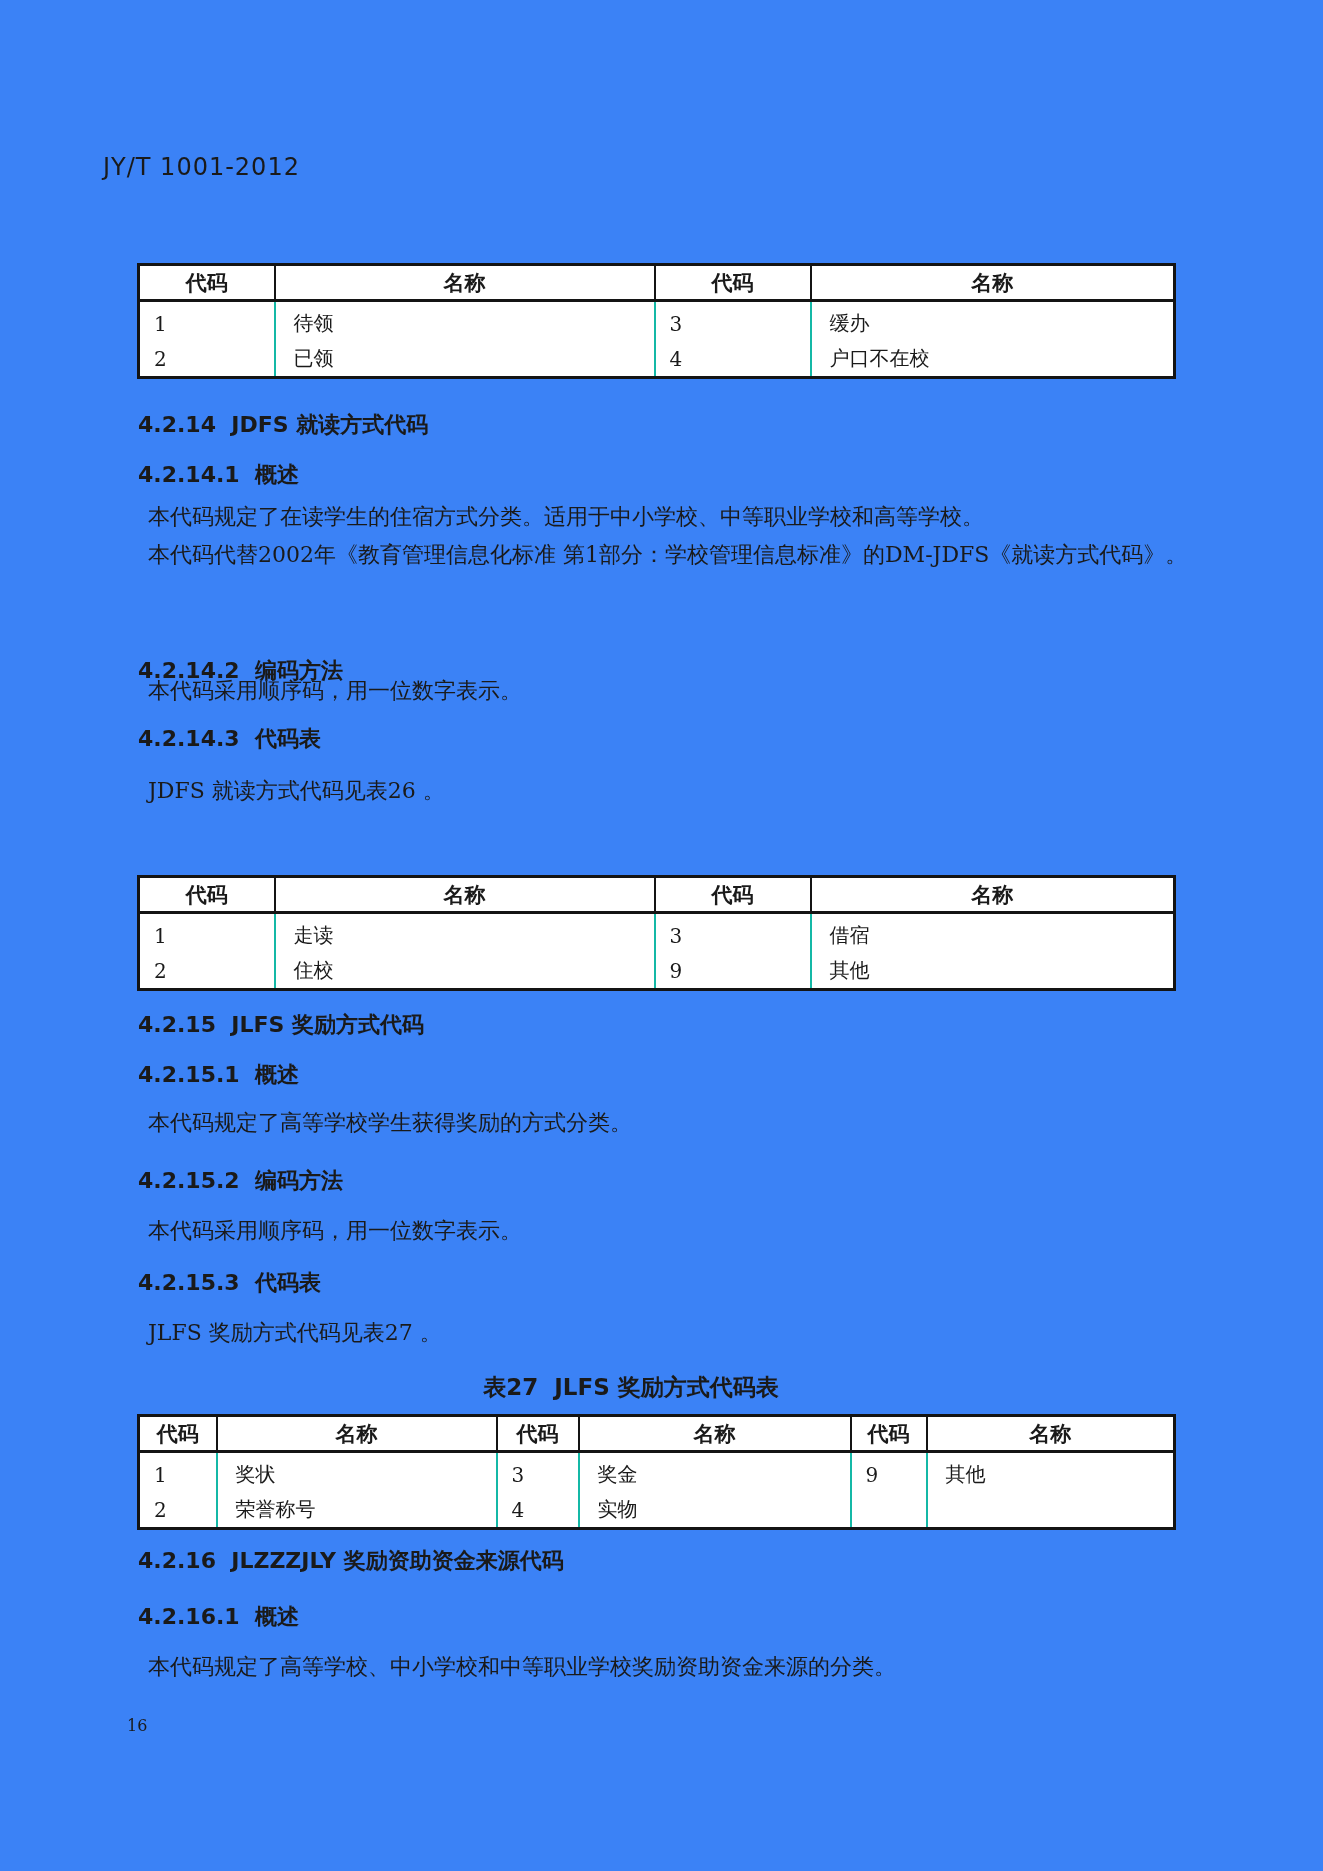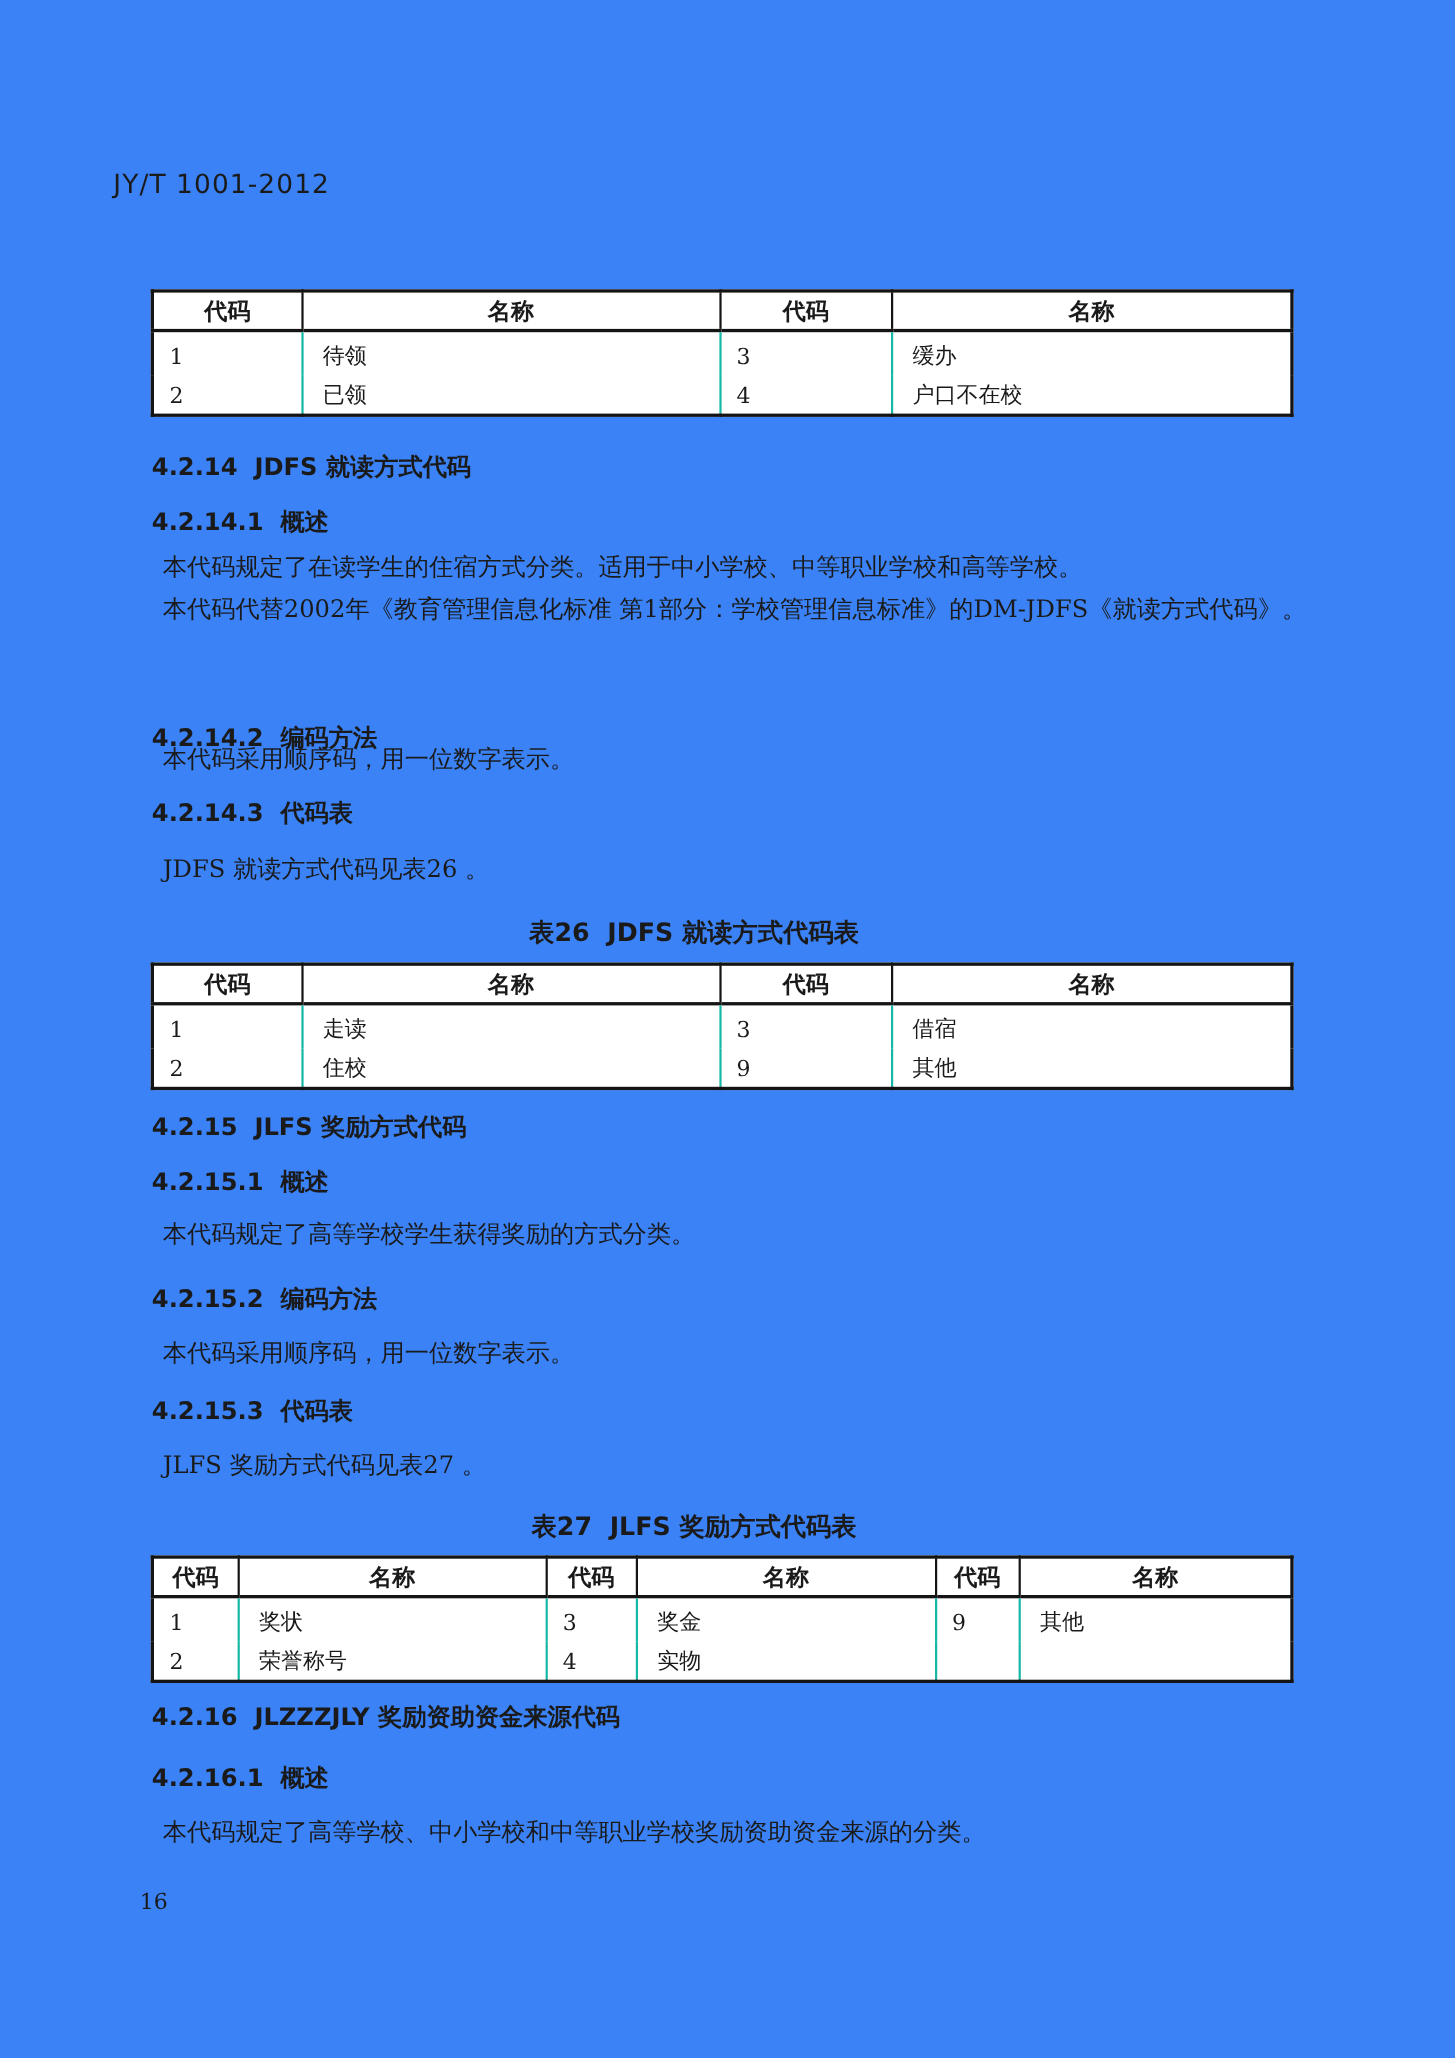--- a/index.html
+++ b/index.html
@@ -18,21 +18,21 @@
         border:3px solid #141414;background:#ffffff;margin-left:24px;}
   .code-table th{border-bottom:3px solid #141414;border-left:2px solid #141414;height:33px;
         font-family:"DejaVu Sans","Liberation Sans",sans-serif;font-weight:bold;font-size:21px;
         text-align:center;padding:0;}
   .code-table td{border-left:2px solid #14b8a6;height:35px;
         font-family:"DejaVu Serif","Liberation Serif",serif;font-size:20px;
         vertical-align:middle;padding:0 0 0 14px;text-align:left;}
   .code-table th:first-child,.code-table td:first-child{border-left:none;}
   .code-table td.name{padding-left:18px;}
   .code-table tbody tr:first-child td{padding-top:4px;}
-  .page-num{position:absolute;left:127px;top:1716px;font-size:20px;
+  .page-num{position:absolute;left:127px;top:1716px;font-size:16px;
         font-family:"DejaVu Serif","Liberation Serif",serif;}
 </style>
 </head>
 <body>
 
 <div class="page">
 
   <div class="doc-code">JY/T 1001-2012</div>
 
   <table class="code-table" style="top:263px">
@@ -68,21 +68,20 @@
 
   <div class="sec-h" style="top:410px">4.2.14  JDFS 就读方式代码</div>
   <div class="sec-h" style="top:460px">4.2.14.1  概述</div>
   <div class="para" style="top:498px">本代码规定了在读学生的住宿方式分类。适用于中小学校、中等职业学校和高等学校。</div>
   <div class="para" style="top:536px">本代码代替2002年《教育管理信息化标准 第1部分：学校管理信息标准》的DM-JDFS《就读方式代码》。</div>
   <div class="sec-h" style="top:656px">4.2.14.2  编码方法</div>
   <div class="para" style="top:672px">本代码采用顺序码，用一位数字表示。</div>
   <div class="sec-h" style="top:724px">4.2.14.3  代码表</div>
   <div class="para" style="top:772px">JDFS 就读方式代码见表26 。</div>
 
-  <div class="tbl-title" style="top:832px">表26  JDFS 就读方式代码表</div>
   <table class="code-table" style="top:875px">
     <colgroup>
         <col style="width:136px">
         <col style="width:380px">
         <col style="width:156px">
         <col style="width:364px">
       </colgroup>
     <thead>
       <tr>
         <th>代码</th>

